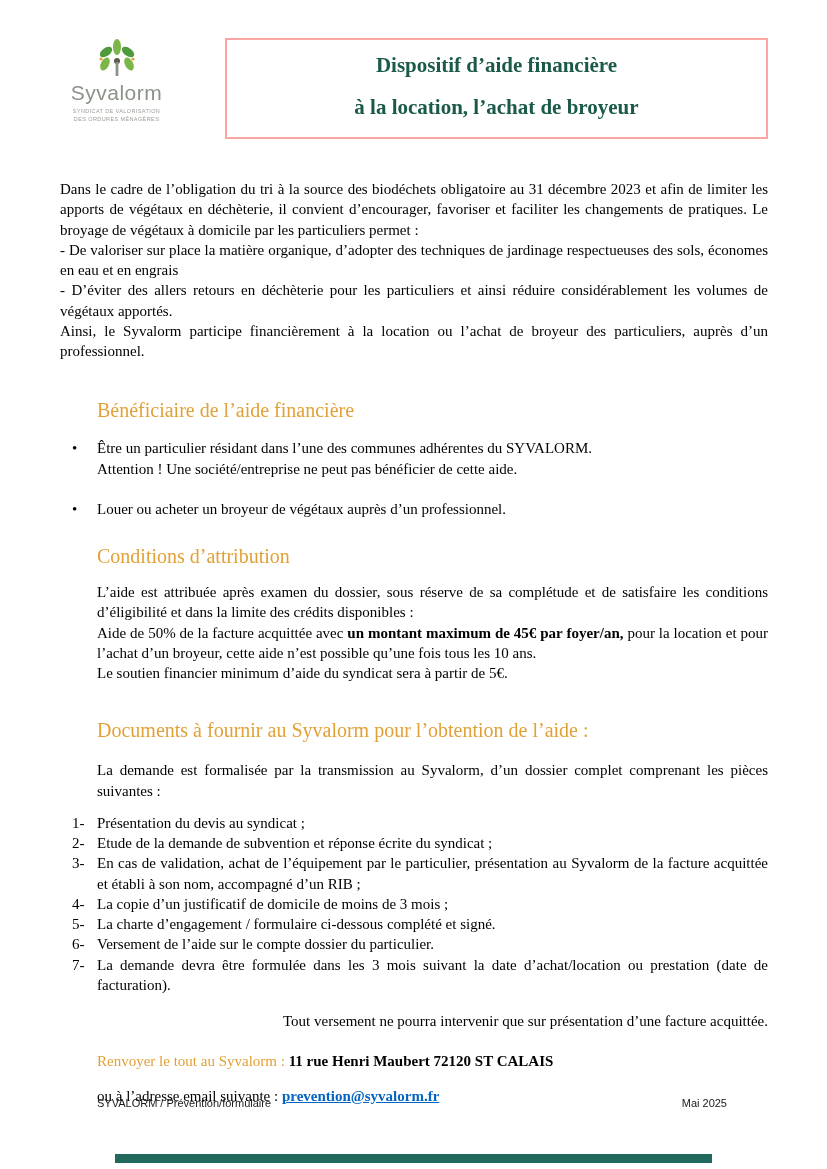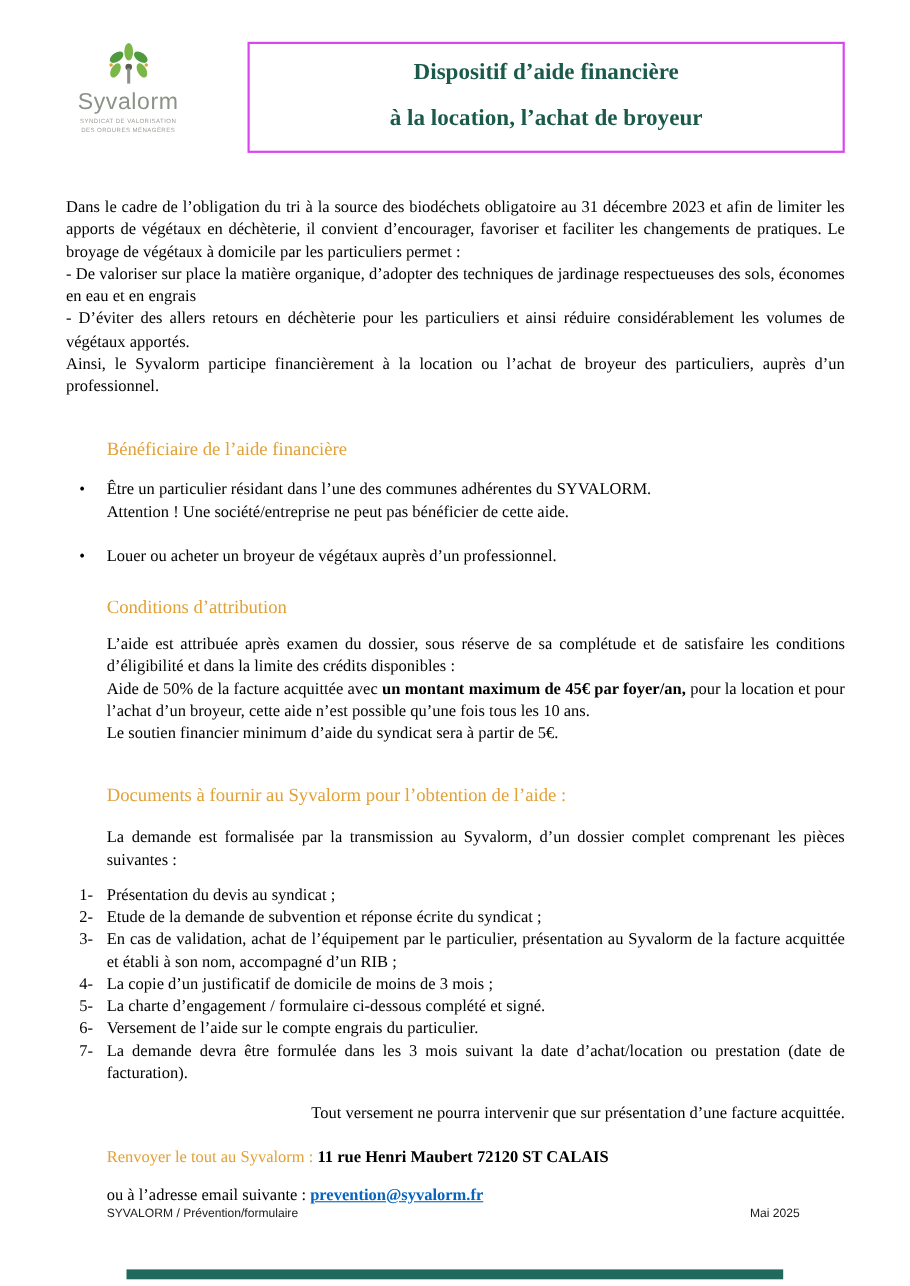--- a/index.html
+++ b/index.html
@@ -10,32 +10,32 @@
     background:#fff; padding:38px 59px 0 60px; overflow:hidden;
   }
 
   
   .header { display:flex; align-items:flex-start; }
   .logo { width:125px; text-align:center; margin-left:-6px; }
   .logo svg { display:block; margin:0 auto; }
   .logo-name { font-family:"Liberation Sans", sans-serif; font-size:21px; color:#8a9386; letter-spacing:.5px; margin-top:1px; }
   .logo-sub { font-family:"Liberation Sans", sans-serif; font-size:5.5px; color:#9aa096; letter-spacing:.4px; margin-top:2px; line-height:1.5; }
   .title-box {
-    margin-left:auto; width:543px; border:2px solid #d946ef;
+    margin-left:auto; width:543px; border:2px solid #fca5a5;
     text-align:center; padding:13px 8px 17px;
   }
   .title-line { font-size:21px; font-weight:bold; color:#1b5a4a; }
   .title-line + .title-line { margin-top:17px; }
 
   
   .body-text { font-size:15px; line-height:1.35; }
   .intro { margin-top:40px; }
   .intro p { text-align:justify; }
 
-  .section-heading { color:#e2a136; font-size:17px; margin-left:37px; }
+  .section-heading { color:#e2a136; font-size:20px; margin-left:37px; }
   .h-benef { margin-top:38px; }
   .h-cond  { margin-top:26px; }
   .h-docs  { margin-top:36px; }
 
   .bullets { margin-top:16px; }
   .bullet-row { display:flex; }
   .bullet-row.first { margin-bottom:20px; }
   .bullet-marker { width:37px; padding-left:12px; flex-shrink:0; }
   .bullet-text { flex:1; }
 
@@ -146,21 +146,21 @@
     <div class="doc-item">
       <span class="doc-num">4-</span>
       <span class="doc-txt">La copie d’un justificatif de domicile de moins de 3 mois ;</span>
     </div>
     <div class="doc-item">
       <span class="doc-num">5-</span>
       <span class="doc-txt">La charte d’engagement / formulaire ci-dessous complété et signé.</span>
     </div>
     <div class="doc-item">
       <span class="doc-num">6-</span>
-      <span class="doc-txt">Versement de l’aide sur le compte engrais du particulier.</span>
+      <span class="doc-txt">Versement de l’aide sur le compte dossier du particulier.</span>
     </div>
     <div class="doc-item">
       <span class="doc-num">7-</span>
       <span class="doc-txt">La demande devra être formulée dans les 3 mois suivant la date d’achat/location ou prestation (date de facturation).</span>
     </div>
   </div>
 
   <div class="payment-note body-text">Tout versement ne pourra intervenir que sur présentation d’une facture acquittée.</div>
   <div class="send-line body-text">
     <span class="send-label">Renvoyer le tout au Syvalorm : </span><span class="send-address">11 rue Henri Maubert 72120 ST CALAIS</span>

